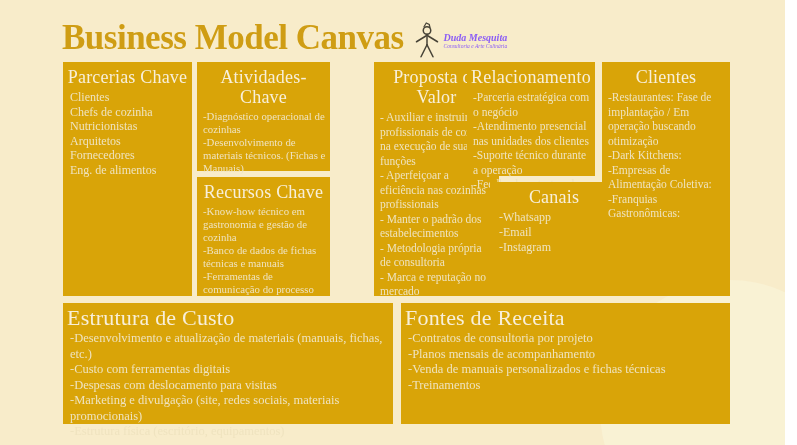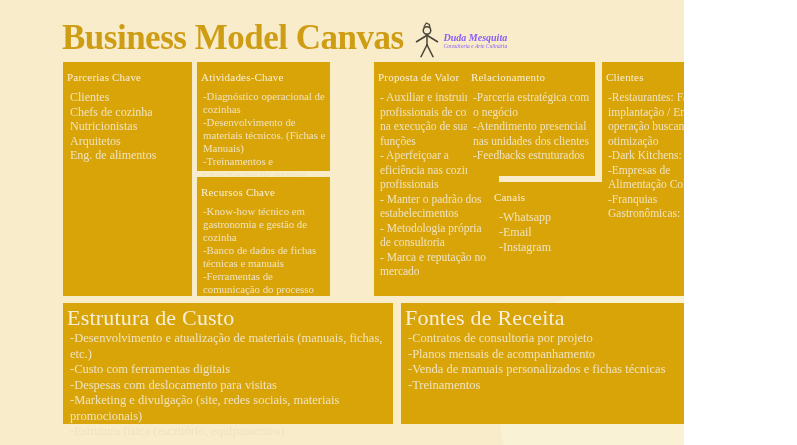--- a/index.html
+++ b/index.html
@@ -1,17 +1,17 @@
 <!DOCTYPE html>
 <html><head>
 <meta charset="utf-8">
 <style>
   html,body { margin:0; padding:0; }
   .stage {
-    position:relative; width:684px; height:445px;
+    position:relative; width:785px; height:445px;
     background:#f8ecca; overflow:hidden;
     font-family:"Liberation Serif", serif;
   }
   .bg-circle {
     position:absolute; width:260px; height:260px; border-radius:50%;
     right:-75px; bottom:-95px; background:#f9f2d4;
   }
   .title-row { position:absolute; left:62px; top:16px; height:44px; display:flex; align-items:center; }
   .main-title {
     margin:0; font-size:35px; font-weight:bold; letter-spacing:-0.5px;
@@ -21,22 +21,22 @@
   .logo svg { display:block; }
   .logo-text { margin-left:2px; color:#8b5cf6; }
   .logo-name { font-style:italic; font-size:10px; line-height:10px; font-weight:bold; }
   .logo-tagline { font-style:italic; font-size:5.5px; line-height:7px; }
 
   .box {
     position:absolute; background:#d9a408; color:#efe3bf;
     box-sizing:border-box;
   }
   .box h2 {
-    margin:5px 4px 2px; font-weight:normal; font-size:11px; line-height:20px;
-    color:#f8efd9; letter-spacing:0.2px;
+    margin:5px 4px 2px; font-weight:normal; font-size:18px; line-height:20px;
+    color:#f8efd9; text-align:center; letter-spacing:0.2px;
   }
   .box.left-title h2 { text-align:left; font-size:22px; }
   .box ul { list-style:none; margin:0; padding:1px 4px 0 6px; }
   .box li { margin:0; }
   .fs12  li { font-size:12px;   line-height:14.5px; }
   .fs105 li { font-size:10.8px; line-height:13px; }
   .fs115 li { font-size:11.5px; line-height:14.5px; }
   .bottom-box ul { padding-left:7px; }
   .bottom-box li { font-size:12.5px; line-height:15.5px; }
 
@@ -82,20 +82,21 @@
     </div>
   </div>
 
   <section class="box b-parcerias fs12">
     <h2>Parcerias Chave</h2>
     <ul>
         <li>Clientes</li>
         <li>Chefs de cozinha</li>
         <li>Nutricionistas</li>
         <li>Arquitetos</li>
+        <li>Fornecedores</li>
         <li>Eng. de alimentos</li>
       </ul>
   </section>
 
   <section class="box b-atividades fs105">
     <h2>Atividades-Chave</h2>
     <ul>
         <li>-Diagnóstico operacional de cozinhas</li>
         <li>-Desenvolvimento de materiais técnicos. (Fichas e Manuais)</li>
         <li>-Treinamentos e capacitações de equipes</li>
@@ -122,20 +123,21 @@
         <li>- Metodologia própria de consultoria</li>
         <li>- Marca e reputação no mercado</li>
       </ul>
   </section>
 
   <section class="box b-relacionamento fs115">
     <h2>Relacionamento</h2>
     <ul>
         <li>-Parceria estratégica com o negócio</li>
         <li>-Atendimento presencial nas unidades dos clientes</li>
+        <li>-Suporte técnico durante a operação</li>
         <li>-Feedbacks estruturados</li>
       </ul>
   </section>
 
   <section class="box b-canais">
     <h2>Canais</h2>
     <ul>
         <li>-Whatsapp</li>
         <li>-Email</li>
         <li>-Instagram</li>

